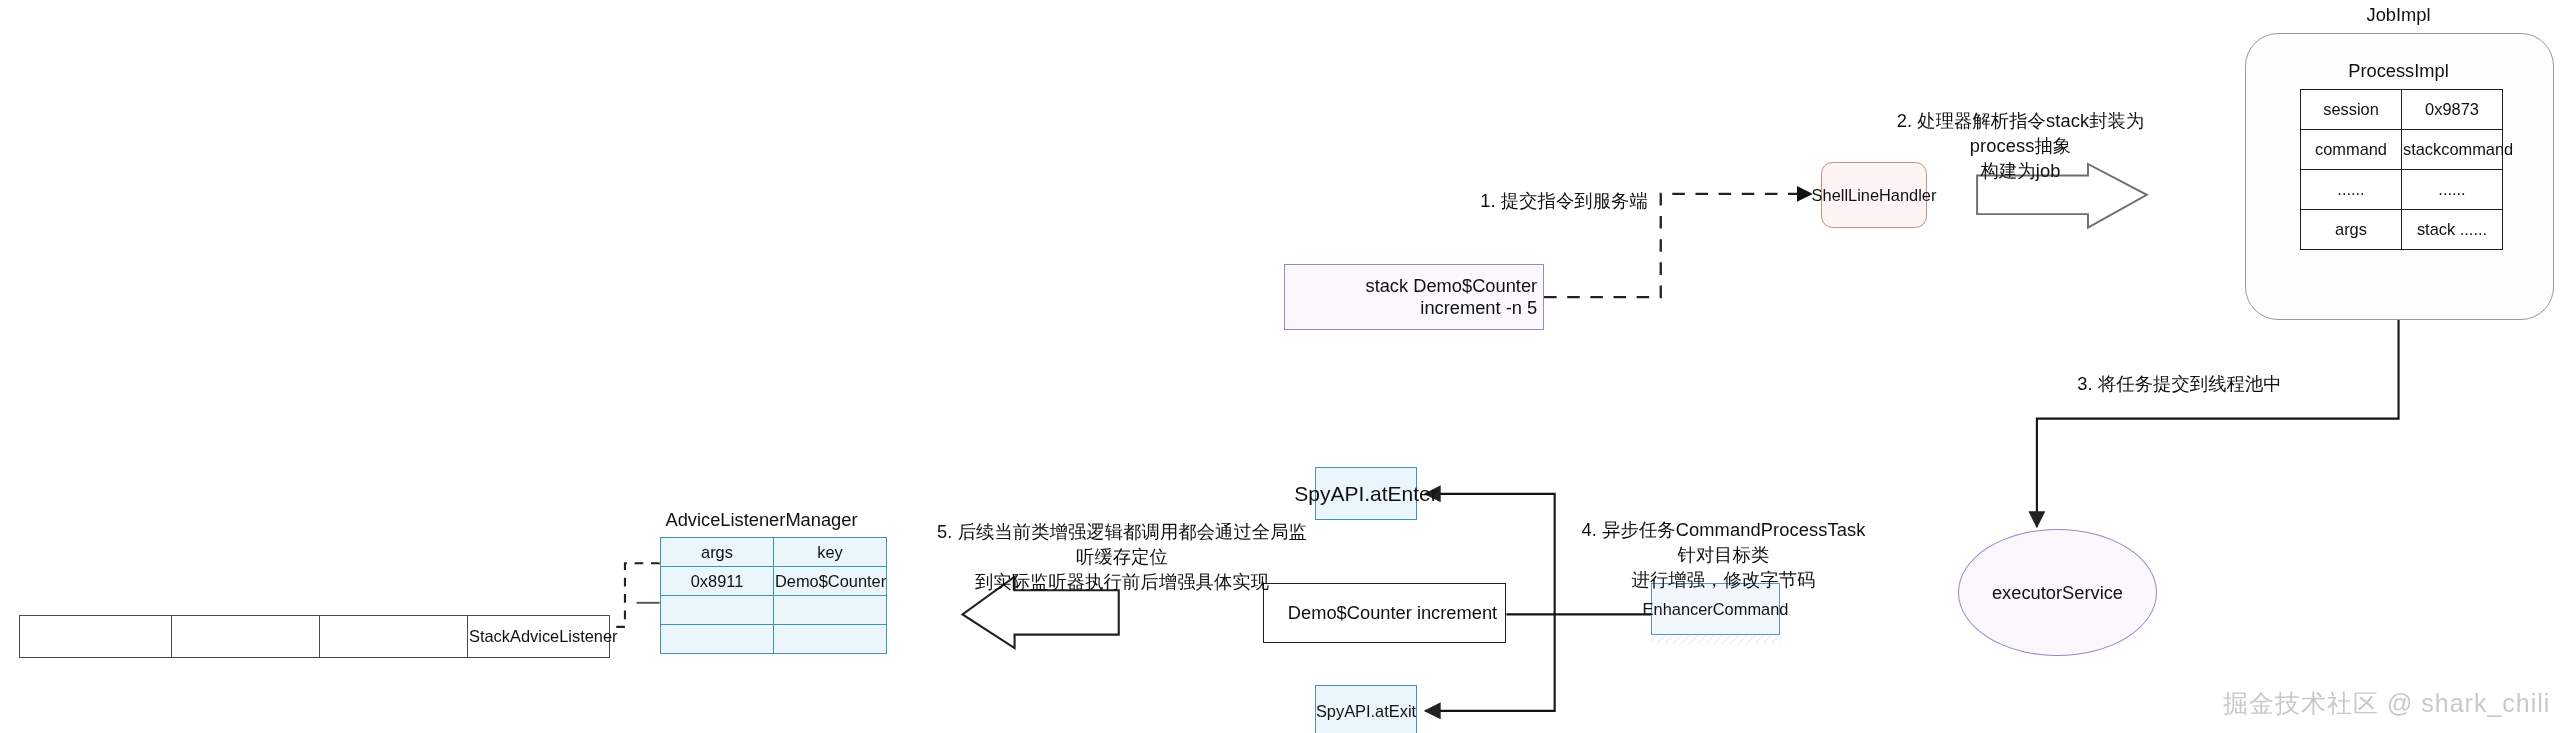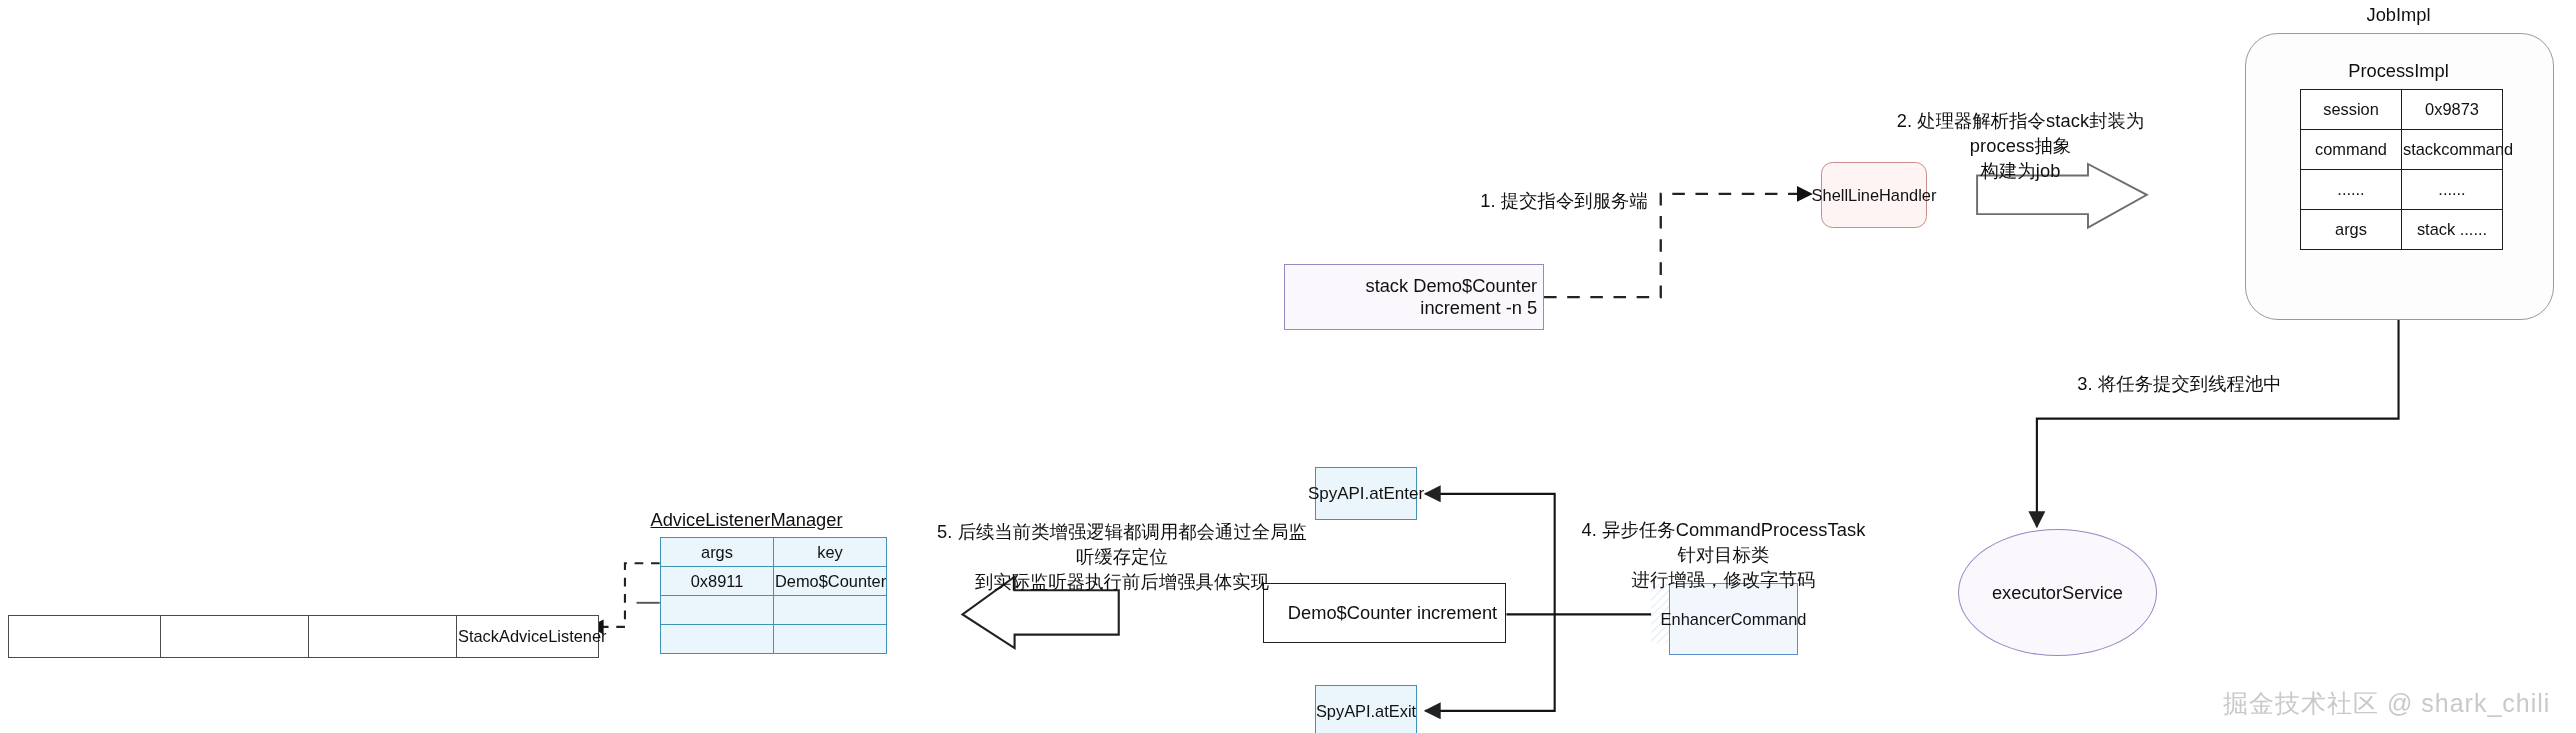--- a/index.html
+++ b/index.html
@@ -243,43 +243,43 @@
       </tr>
     </tbody>
   </table>
 
   <div class="note" style="left:2035px;top:371px;width:289px;">3. 将任务提交到线程池中</div>
 
   <div class="ellipse" style="left:1958px;top:529px;width:197px;height:125px;">
     <span class="lbl">executorService</span>
   </div>
 
-  <div class="box box-spy abs" style="left:1315px;top:467px;width:102px;height:53px;font-size:17px;">
+  <div class="box box-spy abs" style="left:1315px;top:467px;width:102px;height:53px;font-size:21px;">
     <span class="lbl">SpyAPI.atEnter</span>
   </div>
 
   <div class="box box-spy abs" style="left:1315px;top:685px;width:102px;height:53px;font-size:16.4px;">
     <span class="lbl">SpyAPI.atExit</span>
   </div>
 
   <div class="box box-plain abs" style="left:1263px;top:583px;width:243px;height:60px;padding-left:16px;">
     <span class="lbl">Demo$Counter  increment</span>
   </div>
 
-  <div class="box box-enh abs" style="left:1651px;top:583px;width:129px;height:72px;font-size:16.4px;margin-left:18px;">
+  <div class="box box-enh abs" style="left:1651px;top:583px;width:129px;height:52px;font-size:16.4px;">
     <span class="lbl">EnhancerCommand</span>
   </div>
 
   <div class="note" style="left:1574px;top:517px;width:299px;">4. 异步任务CommandProcessTask针对目标类
 进行增强，修改字节码</div>
 
   <div class="note" style="left:934px;top:519px;width:376px;">5. 后续当前类增强逻辑都调用都会通过全局监听缓存定位
 到实际监听器执行前后增强具体实现</div>
 
-  <div class="caption" style="left:633px;top:509px;width:227px;text-decoration:underline;">AdviceListenerManager</div>
+  <div class="caption" style="left:648px;top:509px;width:227px;">AdviceListenerManager</div>
 
   <table class="alm-table" style="left:660px;top:537px;width:227px;">
     <tbody>
       <tr>
         <td>args</td>
         <td>key</td>
       </tr>
       <tr>
         <td>0x8911</td>
         <td>Demo$Counter</td>
@@ -288,21 +288,21 @@
         <td></td>
         <td></td>
       </tr>
       <tr>
         <td></td>
         <td></td>
       </tr>
     </tbody>
   </table>
 
-  <table class="strip-table" style="left:8px;top:615px;width:577px;">
+  <table class="strip-table" style="left:19px;top:615px;width:577px;">
     <tbody>
       <tr>
         <td style="width:149px;"></td>
         <td style="width:145px;"></td>
         <td style="width:145px;"></td>
         <td style="width:139px;">StackAdviceListener</td>
       </tr>
     </tbody>
   </table>
 

